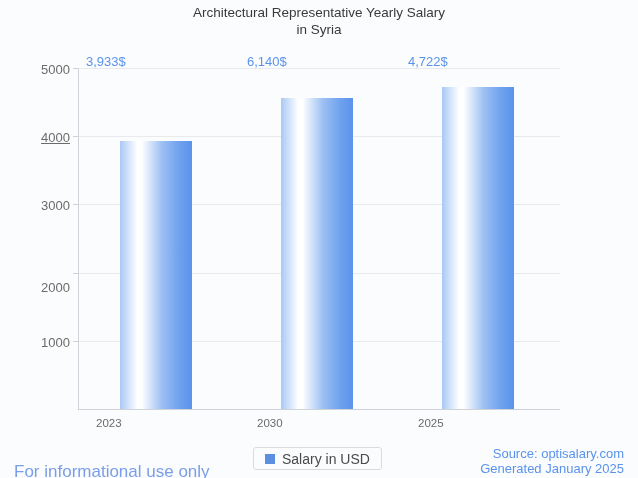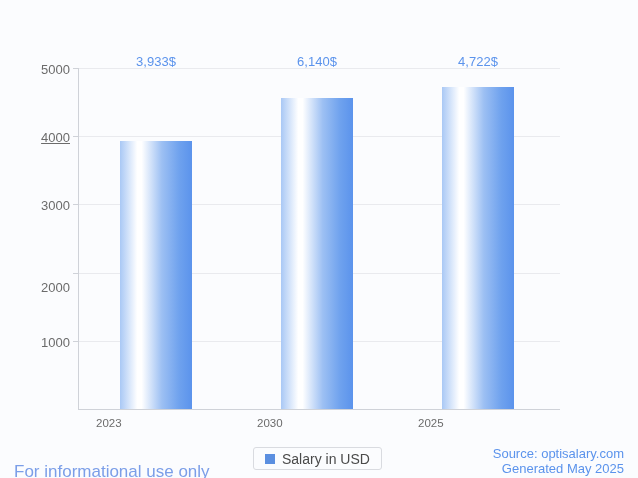--- a/index.html
+++ b/index.html
@@ -89,21 +89,20 @@
       #ffffff 24%,
       #ffffff 30%,
       #9dc0f3 58%,
       #6fa2ee 82%,
       #5b93ec 100%);
     border: 0;
   }
   .bar-value {
     position: absolute;
     width: 140px;
-    text-align: center;
     font-size: 13px;
     color: #5b93ec;
     top: 54px;
   }
   .legend {
     position: absolute;
     left: 253px;
     top: 447px;
     height: 21px;
     display: flex;
@@ -138,20 +137,22 @@
     font-size: 13px;
     color: #5b93ec;
     line-height: 15px;
   }
 </style>
 </head>
 <body>
 
 <div id="chart-root">
 
+  <div class="title">Architectural Representative Yearly Salary
+in Syria</div>
 
   <div class="ytick-label" style="top:62px;">5000</div>
   <div class="ytick-label" style="top:130px;text-decoration:underline;">4000</div>
   <div class="ytick-label" style="top:198px;">3000</div>
   <div class="ytick-label" style="top:280px;">2000</div>
   <div class="ytick-label" style="top:335px;">1000</div>
 
   <div class="plot">
 
     <div class="gridline" style="top:0px;"></div>
@@ -184,16 +185,16 @@
 
   <div class="legend">
     <span class="legend-swatch"></span>
     <span class="legend-label">Salary in USD</span>
   </div>
 
   <div class="footer-left">For informational use only</div>
 
   <div class="footer-right">
     <div>Source: optisalary.com</div>
-    <div>Generated May 2025</div>
+    <div>Generated January 2025</div>
   </div>
 
 </div>
 
 </body></html>

